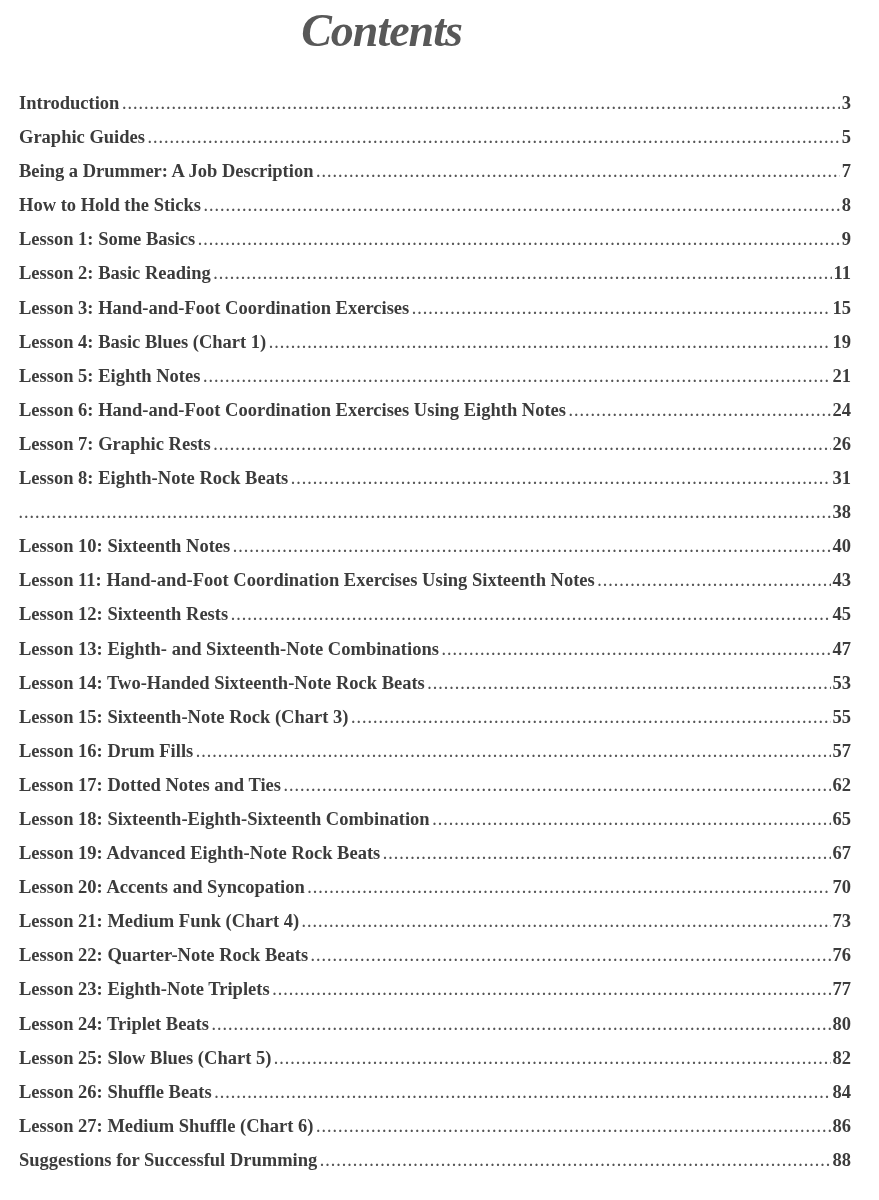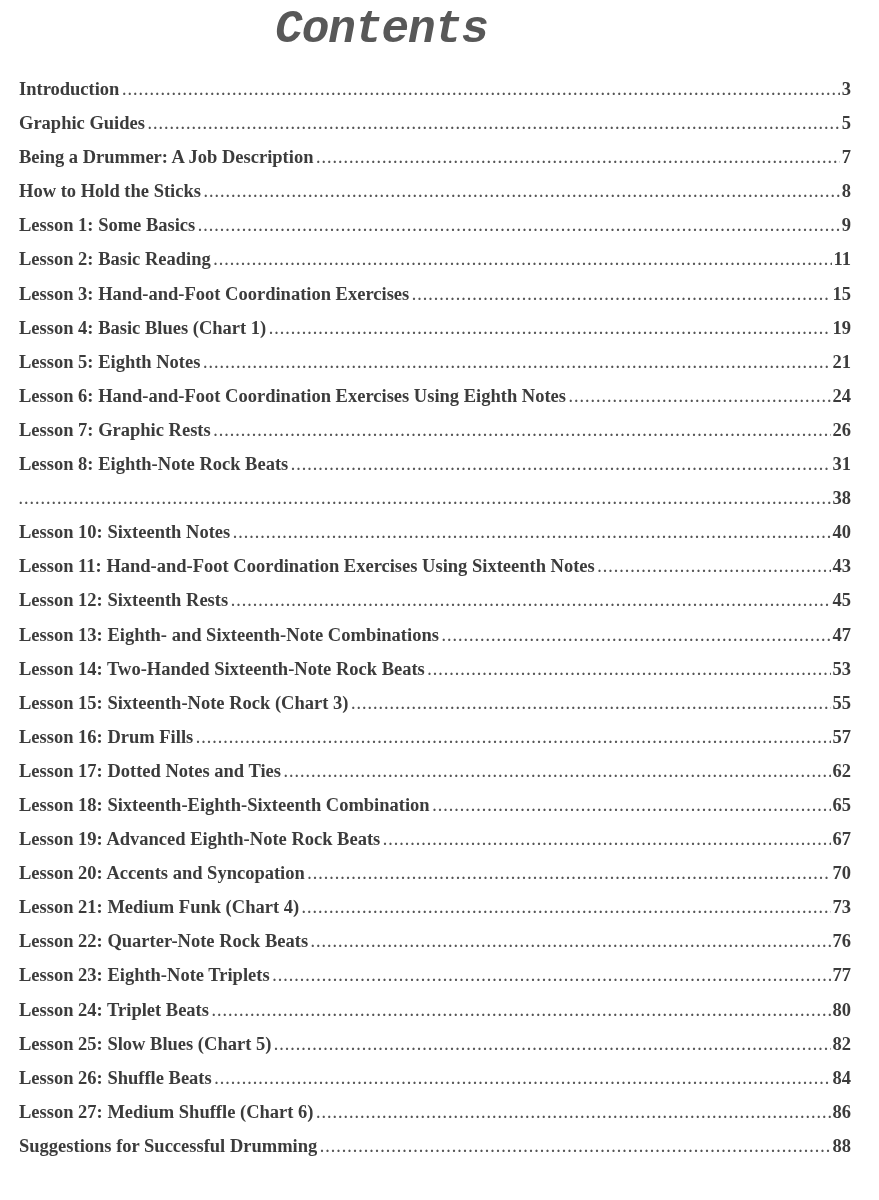--- a/index.html
+++ b/index.html
@@ -2,24 +2,24 @@
 <html><head>
   <meta charset="utf-8">
   <style>
     html, body { margin: 0; padding: 0; }
     body {
       width: 879px; height: 1200px; background: #ffffff; overflow: hidden;
       position: relative; color: #3a3a3a;
     }
     .title {
       position: absolute; top: 4px; left: 0; width: 763px; text-align: center;
-      font-family: Liberation Mono, monospace; font-weight: bold; font-style: italic;
+      font-family: Liberation Serif, serif; font-weight: bold; font-style: italic;
       font-size: 46px; color: #585858; letter-spacing: -1px;
     }
-    .toc { position: absolute; top: 79px; left: 19px; width: 832px; }
+    .toc { position: absolute; top: 93px; left: 19px; width: 832px; }
     .row {
       display: flex; align-items: baseline; height: 34.1px;
       font-family: "Liberation Serif", serif; font-weight: bold; font-size: 18.5px; color: #3c3c3c;
     }
     .row .label { white-space: nowrap; padding-right: 3px; }
     .row .dots {
       flex: 1; overflow: hidden; white-space: nowrap; letter-spacing: 2px;
       font-size: 14px; color: #555;
     }
     .row .page { padding-left: 2px; white-space: nowrap; }

